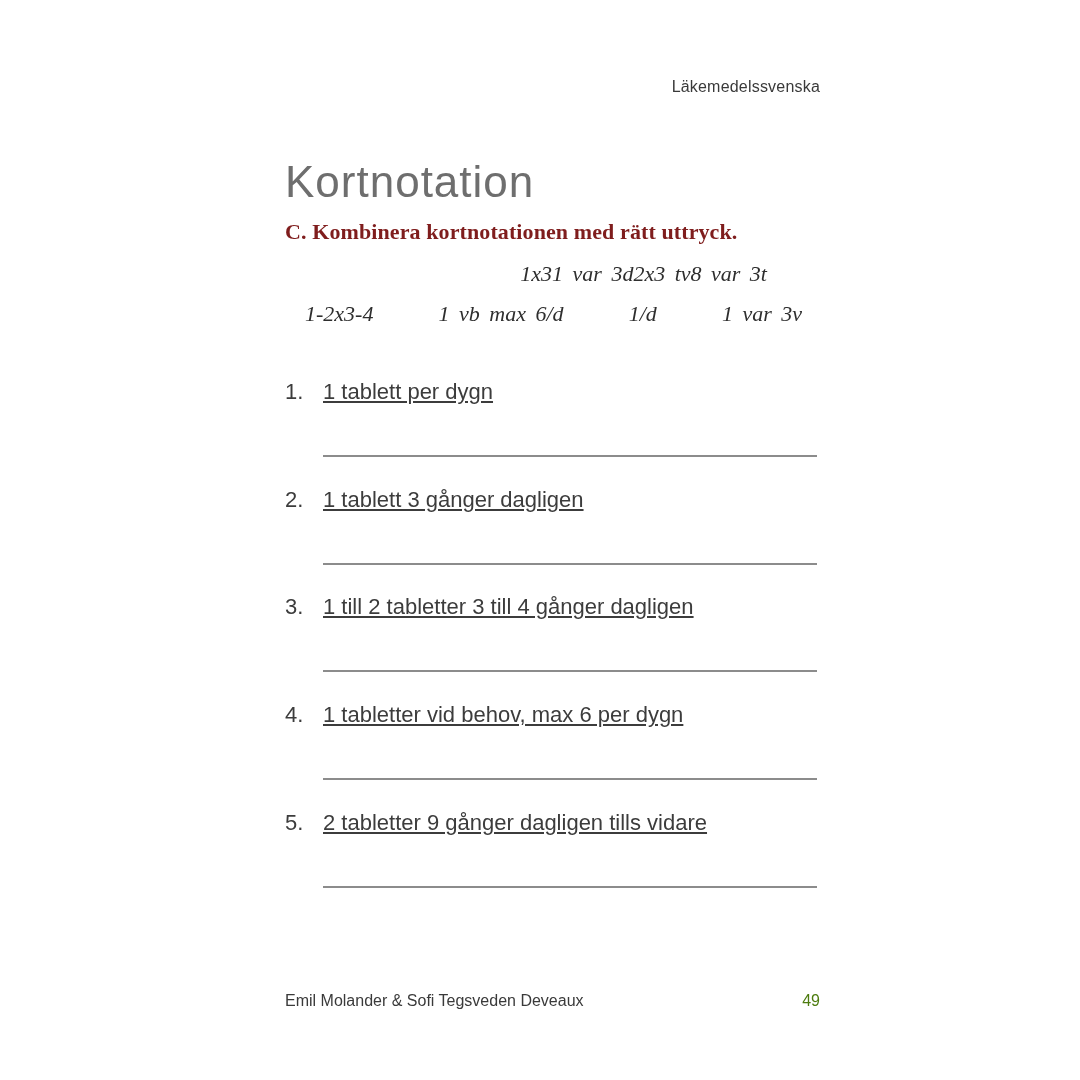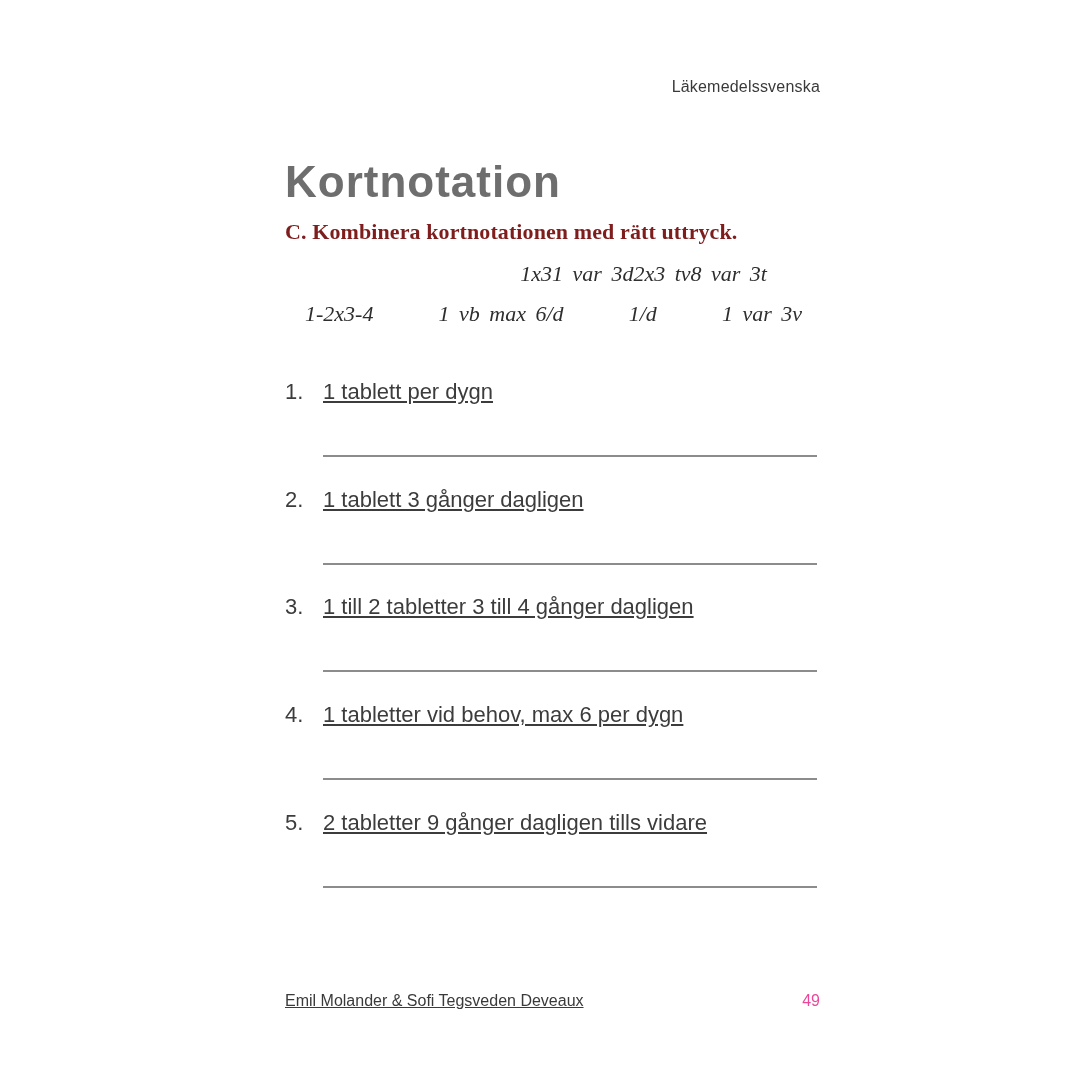--- a/index.html
+++ b/index.html
@@ -23,21 +23,21 @@
     right: 260px;
     font-size: 16px;
     color: #3a3a3a;
     letter-spacing: 0.2px;
   }
   .page-title {
     position: absolute;
     top: 148px;
     left: 285px;
     font-size: 44px;
-    font-weight: 700;
+    font-weight: 400;
     color: #6e6e6e;
     letter-spacing: 1px;
     line-height: 1;
   }
   .exercise-heading {
     position: absolute;
     top: 207px;
     left: 285px;
     font-size: 22px;
     font-weight: bold;
@@ -98,28 +98,27 @@
   .q2 { top: 474px; }
   .q3 { top: 581px; }
   .q4 { top: 689px; }
   .q5 { top: 797px; }
   .footer-authors {
     position: absolute;
     top: 980px;
     left: 285px;
     font-size: 16px;
     color: #3a3a3a;
-    text-decoration: underline;
   }
   .footer-pagenum {
     position: absolute;
     top: 980px;
     right: 260px;
     font-size: 16px;
-    color: #ec4899;
+    color: #4d7c0f;
   }
 </style>
 </head>
 <body>
 
 <div class="page">
 
   <div class="running-header">Läkemedelssvenska</div>
 
   <h1 class="page-title">Kortnotation</h1>

